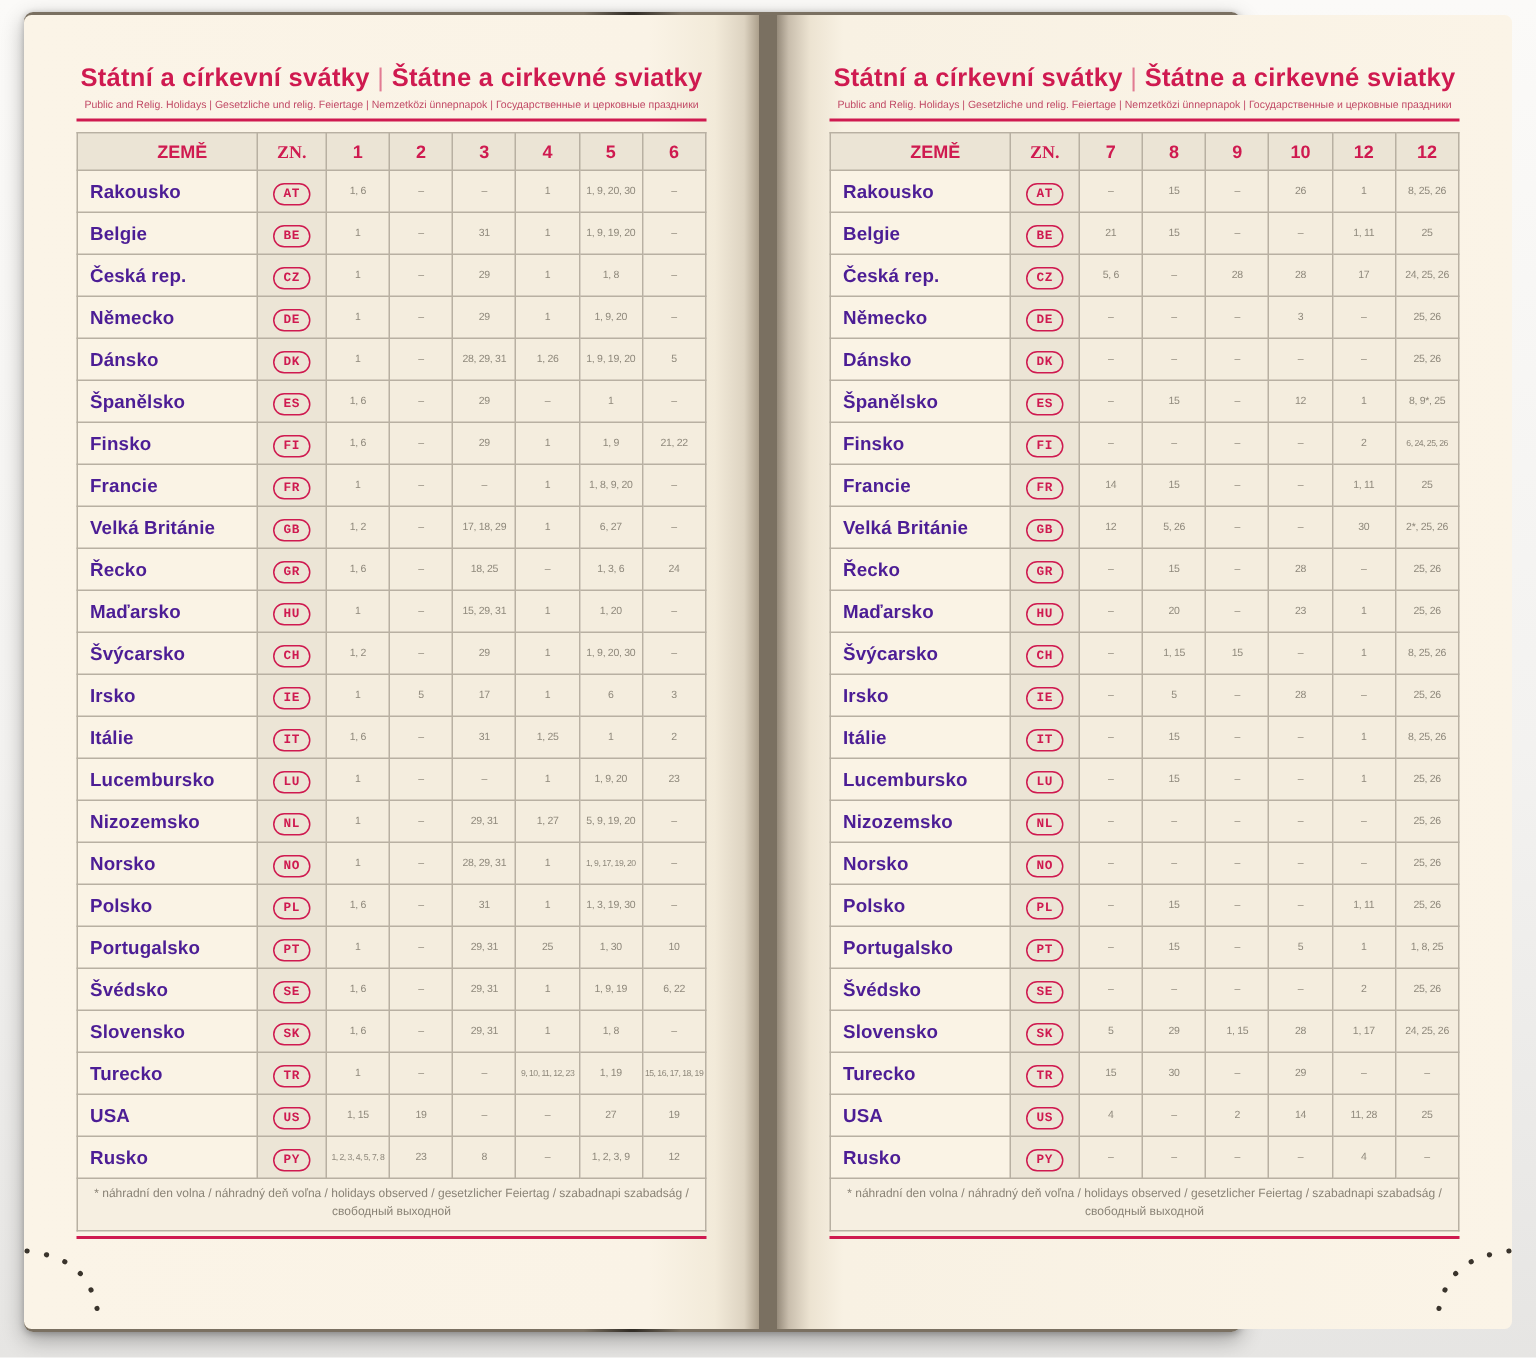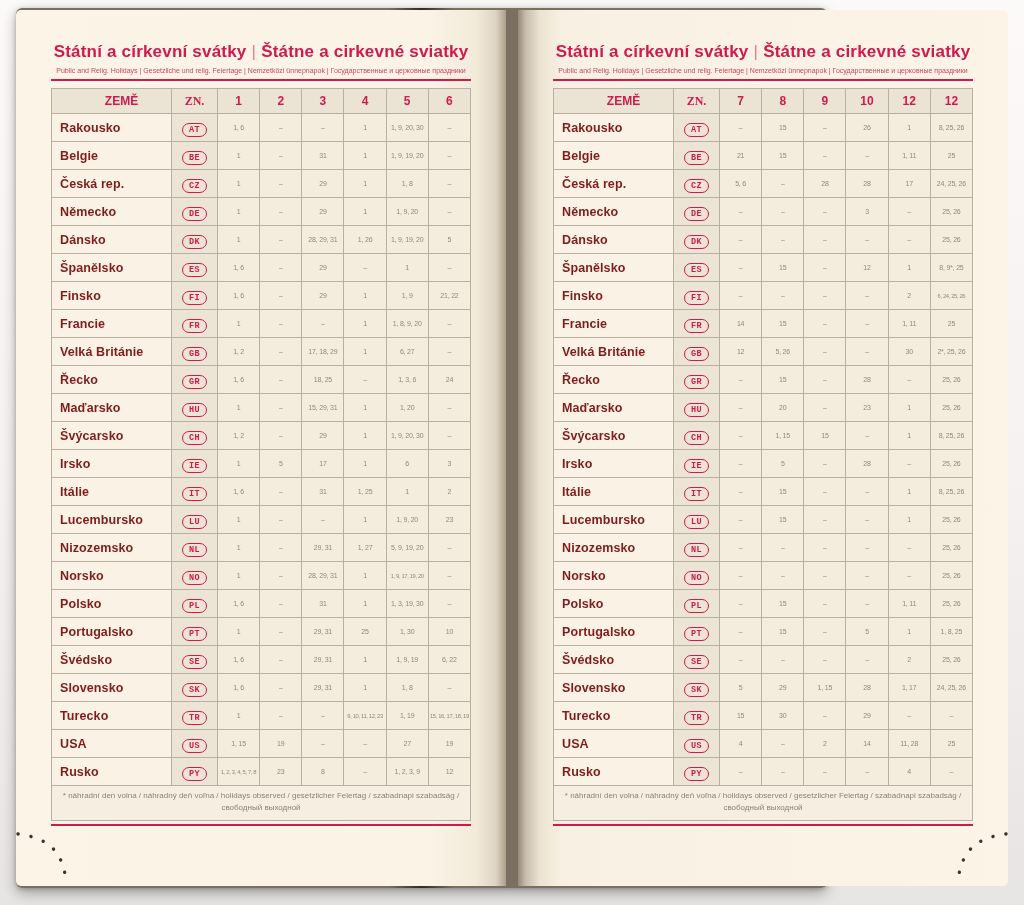--- a/index.html
+++ b/index.html
@@ -42,21 +42,21 @@
   .htable th, .htable td { border:1px solid #b8b0a2; }
   .htable thead th {
     height:25px; background:#ebe4d5; color:#cf1a50;
     font-size:12px; font-weight:bold; text-align:center;
   }
   th.c-country { width:120px; text-align:left; padding-left:20px; font-size:12.5px; }
   th.c-zn { width:46px;font-family:Liberation Serif, serif; }
   .htable tbody tr { height:28px; }
   td.country {
     text-align:left; padding-left:8px; background:#faf3e5;
-    color:#7f1d1d; font-weight:bold; font-size:12.5px; letter-spacing:.1px;
+    color:#4c1d95; font-weight:bold; font-size:12.5px; letter-spacing:.1px;
   }
   td.zn { text-align:center; background:#ece5d6; }
   .badge {
     display:inline-block; min-width:16px; padding:2px 6px 1px;
     border:1.4px solid #cf1a50; border-radius:10px;
     color:#cf1a50; font-size:8.5px; font-weight:bold; letter-spacing:.4px; line-height:1.1;font-family:Liberation Mono, monospace;
   }
   td.val {
     text-align:center; background:#f4edde; color:#8f897c;
     font-size:7px; letter-spacing:-.2px; white-space:nowrap; overflow:hidden;

